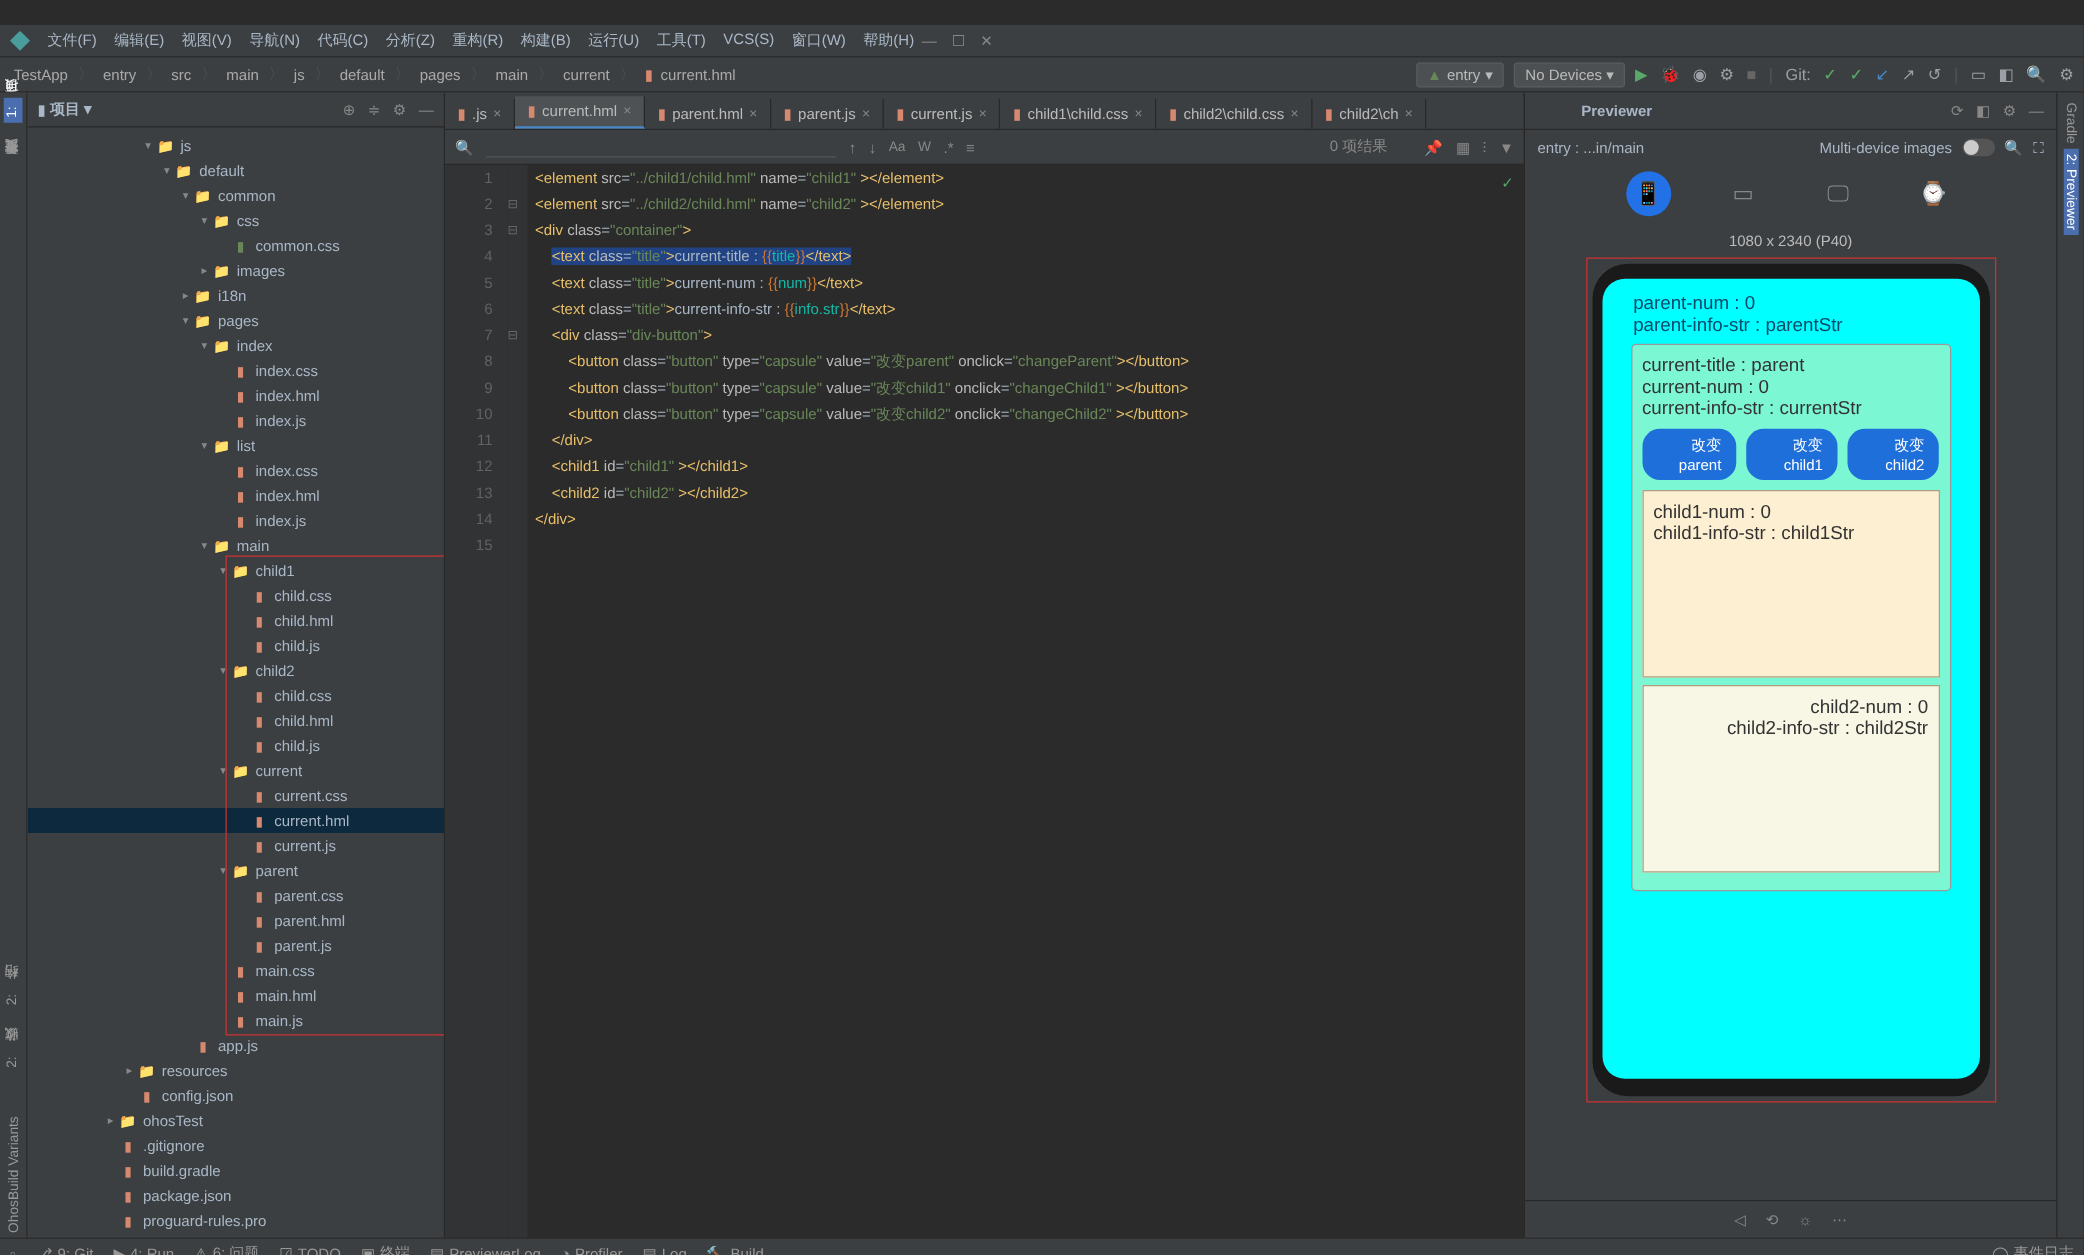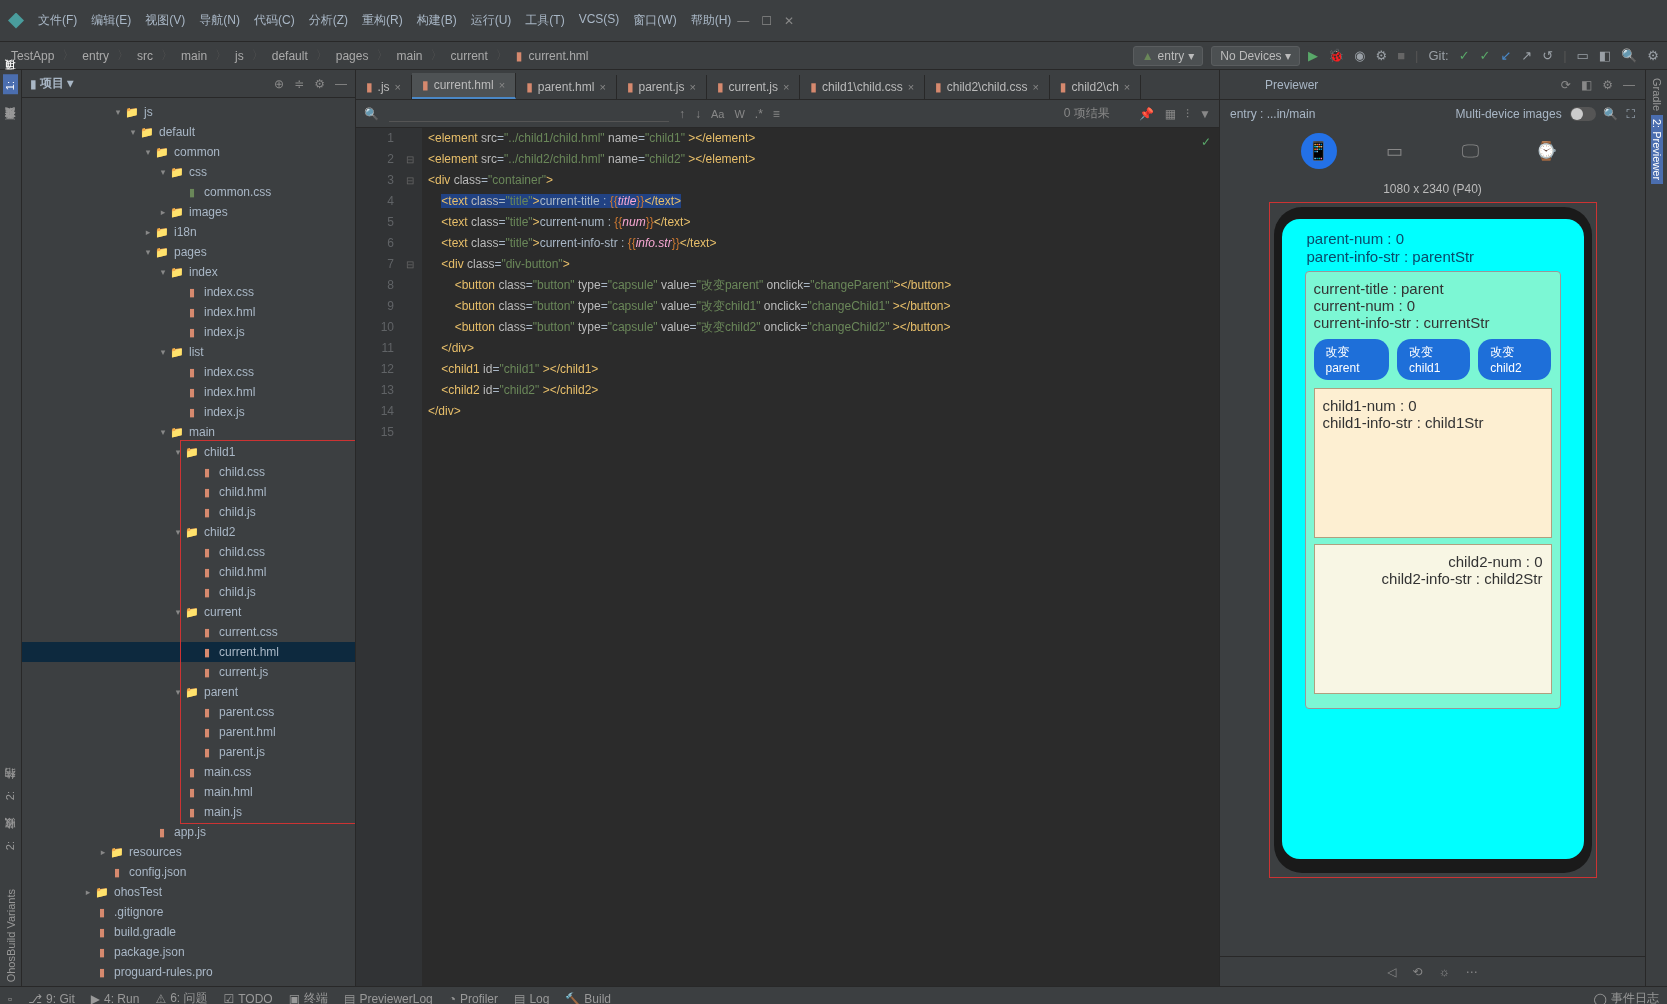--- a/index.html
+++ b/index.html
@@ -1,17 +1,17 @@
 <!DOCTYPE html>
 <html><head>
 <meta charset="utf-8">
 <style>
 *{margin:0;padding:0;box-sizing:border-box;font-family:"Segoe UI",Arial,sans-serif;font-size:12px;}
 body{background:#2b2b2b;color:#a9b7c6;width:1667px;height:1004px;overflow:hidden;position:relative;}
-.titlebar{height:42px;background:#3c3f41;display:flex;align-items:center;padding:0 8px;border-bottom:1px solid #282828;}
+.titlebar{height:26px;background:#3c3f41;display:flex;align-items:center;padding:0 8px;border-bottom:1px solid #282828;margin-top:20px;}
 .titlebar .logo{width:16px;height:16px;background:#4a9d9d;margin-right:8px;clip-path:polygon(50% 0,100% 50%,50% 100%,0 50%);}
 .menu{display:flex;gap:2px;}
 .menu span{padding:2px 6px;cursor:default;}
 .title-center{flex:1;text-align:center;color:#888;}
 .win-controls{display:flex;gap:12px;color:#888;font-size:14px;}
 .breadcrumb-row{height:28px;background:#3c3f41;display:flex;align-items:center;padding:0 8px;border-bottom:1px solid #282828;}
 .crumb{display:flex;align-items:center;}
 .crumb span{padding:0 3px;color:#aaa;}
 .crumb .sep{color:#555;margin:0 2px;}
 .crumb .file-ico{color:#d6896e;}
@@ -49,43 +49,43 @@
 .code{flex:1;display:flex;font-family:Consolas,monospace;font-size:14px;line-height:21px;position:relative;}
 .gutter{width:50px;text-align:right;padding-right:12px;color:#606366;background:#313335;}
 .gutter-fold{width:16px;background:#313335;color:#666;font-size:10px;padding-top:0;}
 .code-text{flex:1;padding-left:6px;white-space:pre;position:relative;}
 .code-top-check{position:absolute;top:4px;right:8px;color:#59a869;}
 .kw{color:#cc7832;}
 .tag{color:#e8bf6a;}
 .attr{color:#bababa;}
 .str{color:#6a8759;}
 .txt{color:#a9b7c6;}
-.var{color:#f9a8d4;font-style:italic;}
+.var{color:#14b8a6;}
 .hl{background:#214283;}
 .previewer{width:426px;background:#3c3f41;display:flex;flex-direction:column;border-left:1px solid #282828;}
 .prev-header{height:30px;display:flex;align-items:center;padding:0 10px;border-bottom:1px solid #282828;}
-.prev-header .title{font-weight:normal;padding-left:35px;}
+.prev-header .title{font-weight:bold;padding-left:35px;}
 .prev-header .icons{margin-left:auto;display:flex;gap:10px;color:#888;}
 .prev-sub{height:28px;display:flex;align-items:center;padding:0 10px;}
 .prev-sub .right{margin-left:auto;display:flex;align-items:center;gap:8px;}
 .toggle{width:26px;height:14px;background:#555;border-radius:7px;position:relative;}
 .toggle::after{content:"";position:absolute;width:12px;height:12px;background:#ccc;border-radius:50%;top:1px;left:1px;}
 .device-row{height:46px;display:flex;align-items:center;justify-content:center;gap:40px;}
 .device-btn{width:36px;height:36px;border-radius:50%;display:flex;align-items:center;justify-content:center;color:#888;font-size:18px;}
 .device-btn.active{background:#2371e7;color:#fff;}
 .prev-stage{flex:1;display:flex;flex-direction:column;align-items:center;padding:8px;}
 .dim-label{color:#bbb;margin-bottom:6px;}
 .phone-wrap{border:1px solid #cc3333;padding:4px;}
 .phone{width:318px;background:#1a1a1a;border-radius:28px;padding:12px 8px 14px;}
 .screen{background:#00ffff;border-radius:18px;padding:10px 21px;min-height:640px;}
 .p-line{color:#0a4a6a;font-size:15px;margin:1px 4px;}
 .inner-box{background:#7cf7d4;border:1px solid #999;border-radius:4px;margin:6px 2px;padding:8px;}
 .c-line{color:#333;font-size:15px;}
 .btn-row{display:flex;gap:8px;margin:8px 0;}
-.pill{background:#1e6fd9;color:#fff;border-radius:14px;padding:5px 12px;font-size:12px;}
+.pill{background:#1e6fd9;color:#fff;border-radius:14px;padding:5px 12px;font-size:12px;text-align:right;}
 .child-box{background:#fdefd2;border:1px solid #b0a080;margin:6px 0;padding:8px;min-height:150px;}
 .child-box2{background:#f8f6e4;text-align:right;}
 .prev-footer{height:30px;display:flex;align-items:center;justify-content:center;gap:16px;color:#888;border-top:1px solid #282828;}
 .right-rail{width:22px;background:#3c3f41;display:flex;flex-direction:column;align-items:center;padding-top:4px;border-left:1px solid #282828;}
 .right-rail .vtext{writing-mode:vertical-lr;font-size:11px;color:#999;padding:4px 0;}
 .bottom-bar{height:24px;background:#3c3f41;display:flex;align-items:center;padding:0 8px;gap:16px;border-top:1px solid #282828;color:#999;font-size:12px;}
 .bottom-bar .item{display:flex;align-items:center;gap:4px;}
 .status-bar{height:24px;background:#3c3f41;display:flex;align-items:center;padding:0 8px;border-top:1px solid #282828;color:#999;font-size:12px;}
 .status-bar .right{margin-left:auto;display:flex;gap:12px;align-items:center;}
 .green-dot{width:8px;height:8px;background:#59a869;border-radius:50%;}

